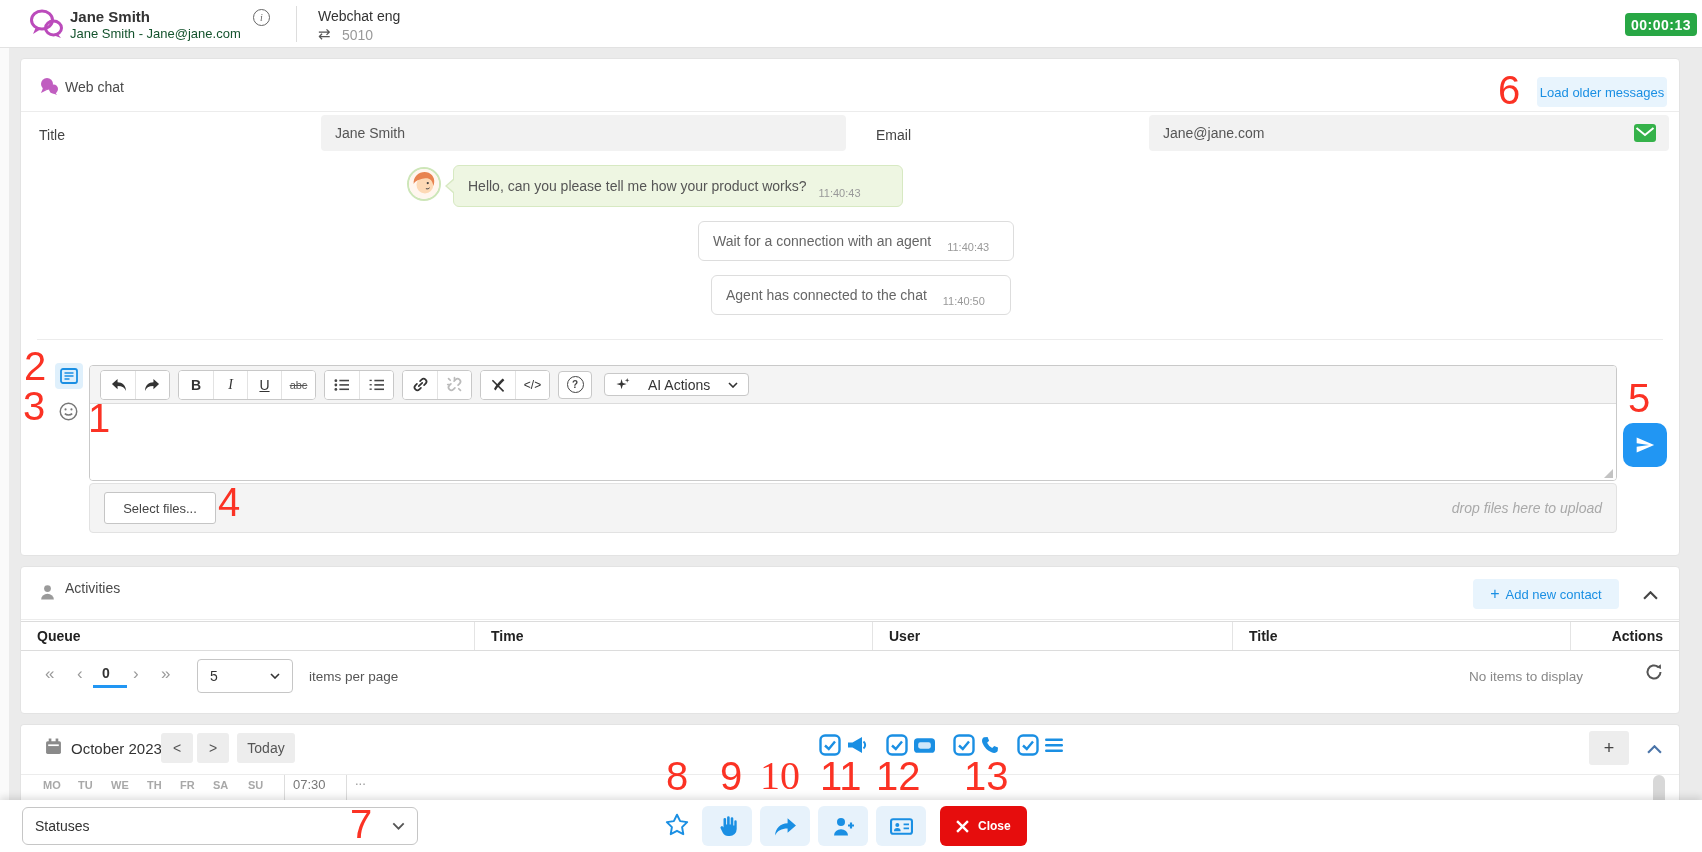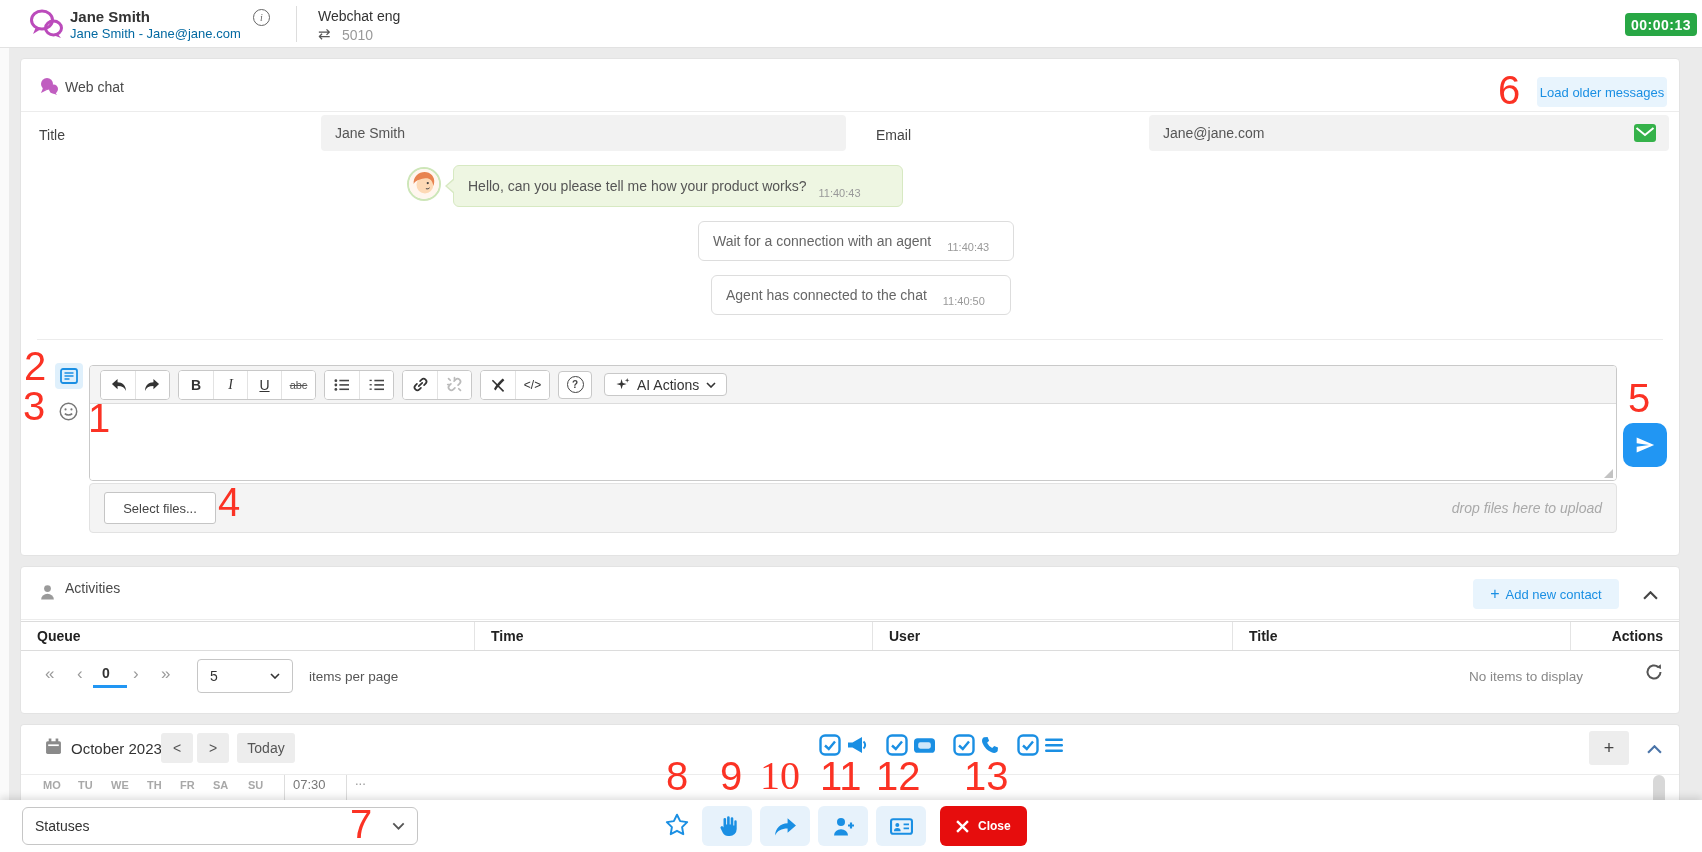--- a/index.html
+++ b/index.html
@@ -4,21 +4,21 @@
 <style>
   * { margin:0; padding:0; box-sizing:border-box; }
   html,body { width:1702px; height:852px; font-family:"Liberation Sans", sans-serif; background:#ebebeb; overflow:hidden; }
   #stage { position:relative; width:1702px; height:852px; background:#ebebeb; }
   .abs { position:absolute; }
   .panel { position:absolute; background:#fff; border:1px solid #e3e3e3; border-radius:4px; }
 
   
   #topbar { left:0; top:0; width:1702px; height:48px; background:#fff; border-bottom:1px solid #e2e2e2; }
   .name { font-size:15px; font-weight:bold; color:#333; }
-  .subtle { font-size:13px; color:#0369a1; }
+  .subtle { font-size:13px; color:#14532d; }
   .vdivider { width:1px; background:#ddd; }
   #timer-badge { background:#28a745; color:#fff; font-weight:bold; font-size:14px; border-radius:4px;
                  display:flex; align-items:center; justify-content:center; letter-spacing:.5px;margin-left:20px; }
   .info-circle { width:17px; height:17px; border:1.5px solid #666; border-radius:50%; color:#666;
                  font-size:10px; display:flex; align-items:center; justify-content:center; font-family:"Liberation Serif",serif; font-style:italic; }
 
   
   .panel-hd-label { font-size:14px; color:#4a4a4a; }
   .hd-border { position:absolute; left:0; right:0; height:1px; background:#ececec; }
   .blue-soft-btn { background:#e8f4fd; color:#1a8fe3; font-size:13px; border:none; border-radius:4px;
@@ -40,21 +40,21 @@
   .avatar-ring { border:2px solid #cde6b8; border-radius:50%; background:#fff; overflow:hidden; display:flex; align-items:center; justify-content:center; }
 
   
   #editor-box { border:1px solid #c9c9c9; border-radius:4px; background:#fff; overflow:hidden; }
   #editor-toolbar { height:38px; background:#f4f4f4; border-bottom:1px solid #dcdcdc; display:flex; align-items:center; padding:0 10px; gap:8px; }
   .tgroup { display:flex; background:#fff; border:1px solid #c8c8c8; border-radius:4px; overflow:hidden; }
   .tbtn { min-width:34px; height:28px; display:flex; align-items:center; justify-content:center; font-size:14px; color:#333; background:#fff; border:none; border-left:1px solid #e3e3e3; cursor:pointer; padding:0 7px; }
   .tgroup .tbtn:first-child { border-left:none; }
   .tbtn b { font-size:14px; }
   .tbtn i { font-family:"Liberation Serif",serif; }
-  #ai-actions-btn { height:23px; background:#fff; border:1px solid #c8c8c8; border-radius:4px; display:flex; align-items:center; gap:7px; font-size:14px; color:#333; padding:4px 10px; cursor:pointer; }
+  #ai-actions-btn { height:23px; background:#fff; border:1px solid #c8c8c8; border-radius:4px; display:flex; align-items:center; gap:18px; font-size:14px; color:#333; padding:4px 10px; cursor:pointer; }
   .chev { width:10px; height:6px; }
   #send-btn { background:#2196f3; border:none; border-radius:10px; display:flex; align-items:center; justify-content:center; cursor:pointer; }
   #file-strip { background:#f4f4f4; border:1px solid #e2e2e2; border-radius:4px; display:flex; align-items:center; justify-content:space-between; padding:0 14px; }
   #select-files-btn { width:112px; height:32px; background:#fff; border:1px solid #c5c5c5; border-radius:3px; font-size:13px; color:#444; cursor:pointer; }
   #drop-hint { font-style:italic; font-size:14px; color:#a9a9a9; }
   .side-ico { display:flex; align-items:center; justify-content:center; cursor:pointer; }
   #tpl-ico { width:28px; height:26px; background:#dff0fc; border-radius:4px; }
   .resize-corner { position:absolute; right:3px; bottom:3px; width:0; height:0; border-left:9px solid transparent; border-bottom:9px solid #aaa; opacity:.7; }
 
   

